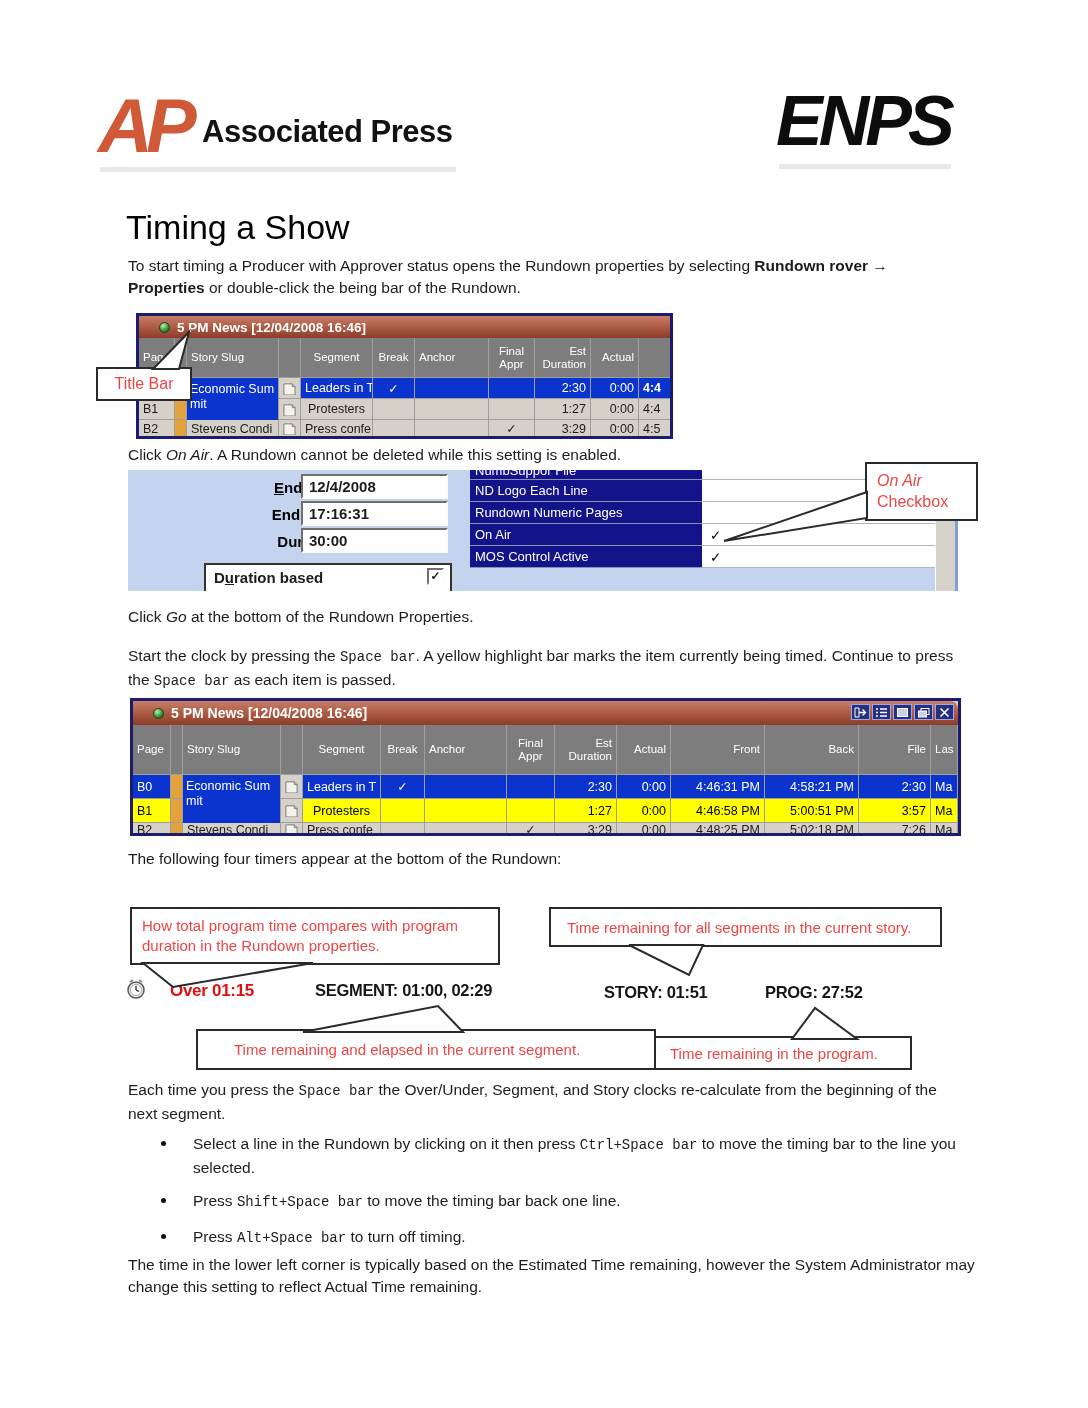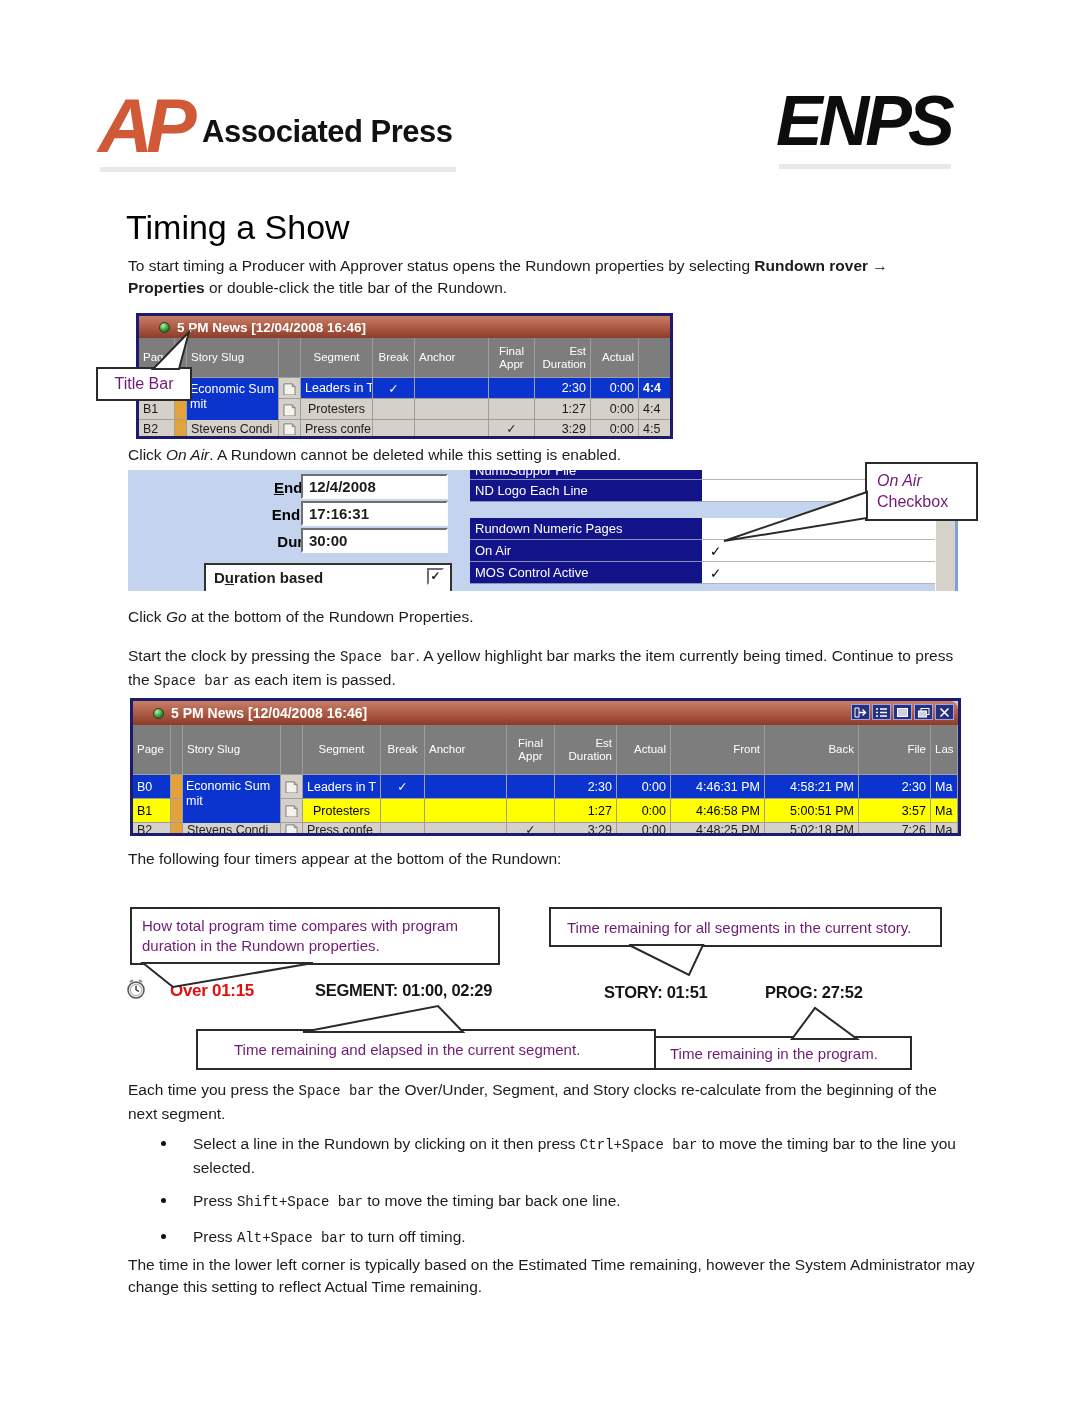--- a/index.html
+++ b/index.html
@@ -52,38 +52,38 @@
   
   .propname{background:#14148a;color:#fff;font-size:13px;display:flex;align-items:center;
             padding-left:5px;box-sizing:border-box;border-bottom:1px solid #8f8fb5;overflow:hidden;}
   .propval{background:#fff;color:#000;font-size:13.5px;display:flex;align-items:center;
            padding-left:8px;box-sizing:border-box;border-bottom:1px solid #b5b5b5;overflow:hidden;}
   .inputbx{position:absolute;background:#fff;border:2px solid;border-color:#6f6f6f #fdfdfd #fdfdfd #6f6f6f;
            font-weight:bold;font-size:15px;display:flex;align-items:center;padding-left:6px;box-sizing:border-box;}
   .flabel{position:absolute;font-weight:bold;font-size:15px;color:#000;text-align:right;}
   
   .co{position:absolute;background:#fff;border:2px solid #2a2a2a;box-sizing:border-box;
-      font-size:15px;color:#701a75;z-index:5;}
+      font-size:15px;color:#ef4444;z-index:5;}
   .overlay{position:absolute;left:0;top:0;z-index:6;pointer-events:none;}
   .tmr{position:absolute;font-weight:bold;font-size:16.5px;letter-spacing:-0.3px;color:#161616;z-index:4;margin-left:20px;}
   .bullet-dot{position:absolute;left:161px;width:5px;height:5px;border-radius:50%;background:#111;}
   .btxt{position:absolute;left:193px;width:772px;font-size:15.5px;line-height:21.5px;}
   u{text-decoration:underline;}
 </style>
 </head>
 <body>
 
 <div class="ghost" style="left:100px;top:167px;width:356px;height:5px;"></div>
 <div class="ghost" style="left:779px;top:164px;width:172px;height:5px;"></div>
 <div class="ap-mark">AP</div>
 <div class="ap-name">Associated Press</div>
 <div class="enps">ENPS</div>
 
 <div class="h1">Timing a Show</div>
-<p class="body-p" style="top:255px;margin:0;"><span>To start timing a Producer with Approver status opens the Rundown properties by selecting </span><b>Rundown rover → Properties</b><span> or double-click the title bar of the Rundown.</span></p>
+<p class="body-p" style="top:255px;margin:0;"><span>To start timing a Producer with Approver status opens the Rundown properties by selecting </span><b>Rundown rover → Properties</b><span> or double-click the being bar of the Rundown.</span></p>
 
 <div class="shot frame" style="left:136px;top:313px;width:537px;height:126px;">
   <div class="tbar" style="height:22px;font-size:13.5px;">
     <span class="dot"></span>
     <span>5 PM News [12/04/2008 16:46]</span>
   </div>
   <div class="hrow" style="height:40px;">
     <div class="hd c1 pl">Page</div>
     <div class="hd c2"></div>
     <div class="hd c3 pl">Story Slug</div>
@@ -174,21 +174,21 @@
     <div style="display:flex;height:10px;">
       <div class="propname" style="width:232px;">
           <span style="margin-top:-9px;">NumbSuppor File</span>
         </div>
       <div class="propval" style="width:233px;"></div>
     </div>
     <div style="display:flex;height:22px;">
       <div class="propname" style="width:232px;">ND Logo Each Line</div>
       <div class="propval" style="width:233px;"></div>
     </div>
-    <div style="display:flex;height:22px;margin-top:16px;">
+    <div style="display:flex;height:22px;">
       <div class="propname" style="width:232px;">Rundown Numeric Pages</div>
       <div class="propval" style="width:233px;"></div>
     </div>
     <div style="display:flex;height:22px;">
       <div class="propname" style="width:232px;">On Air</div>
       <div class="propval" style="width:233px;">✓</div>
     </div>
     <div style="display:flex;height:22px;">
       <div class="propname" style="width:232px;">MOS Control Active</div>
       <div class="propval" style="width:233px;">✓</div>

